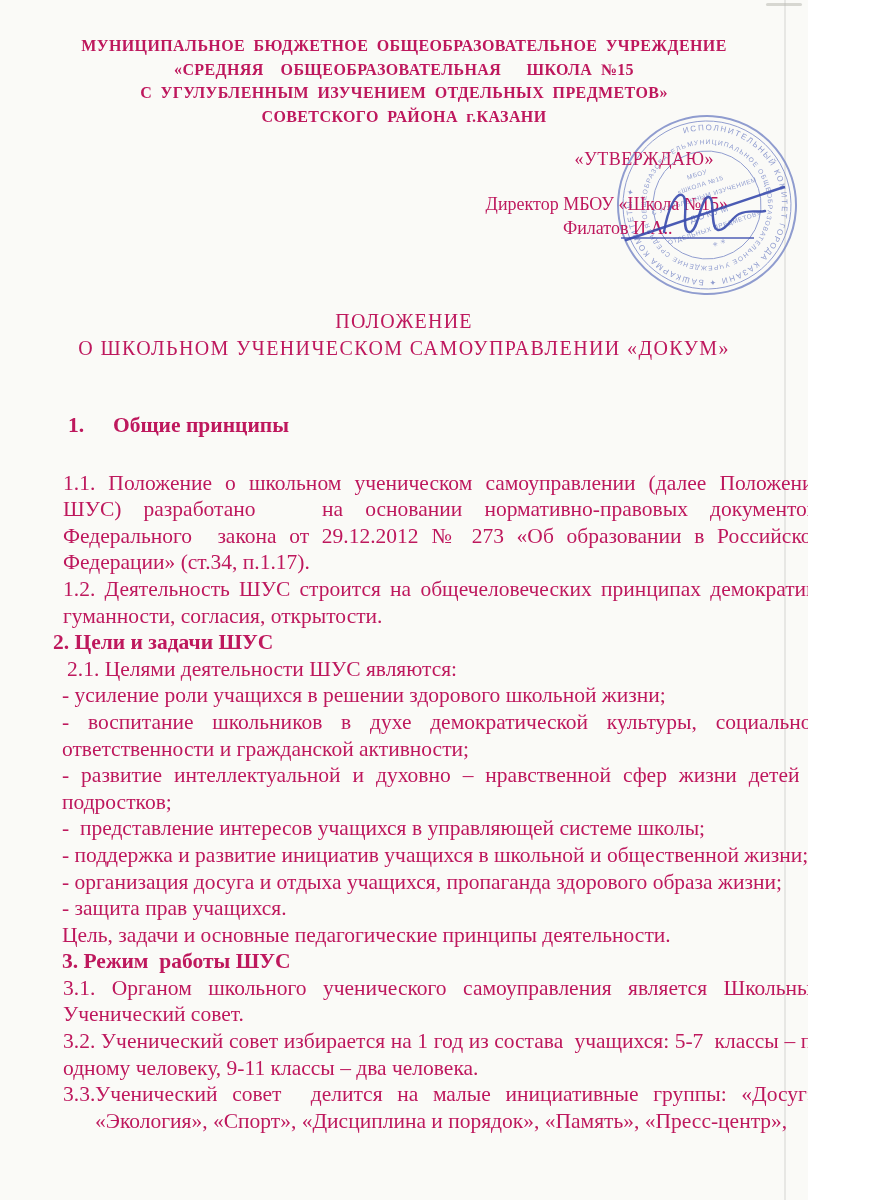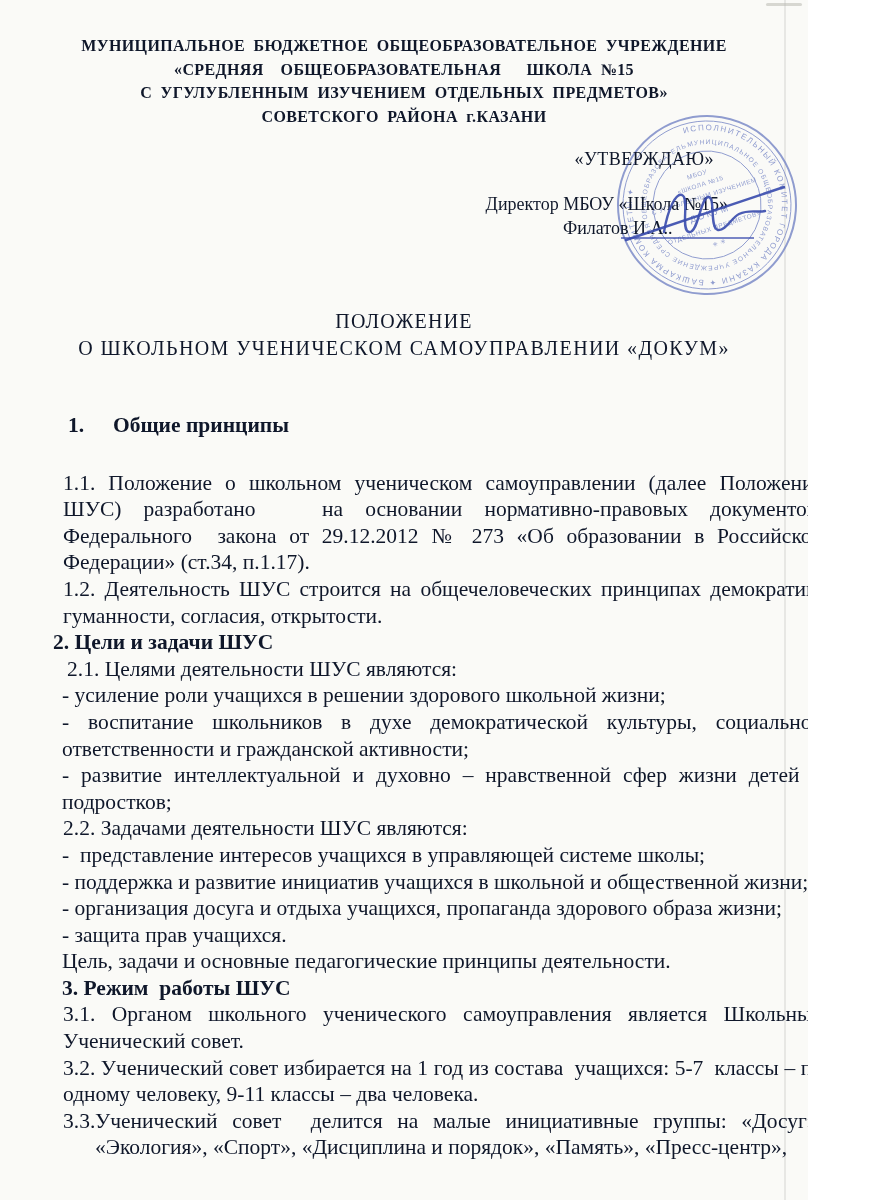--- a/index.html
+++ b/index.html
@@ -2,21 +2,21 @@
 <html><head>
 <meta charset="utf-8">
 <style>
   html, body { margin: 0; padding: 0; background: #ffffff; }
   .page {
     position: relative;
     width: 808px;
     height: 1200px;
     background: #fafaf7;
     font-family: "Liberation Serif", "DejaVu Serif", serif;
-    color: #0f172a;
+    color: #be185d;
     overflow: hidden;
   }
   
   .scan-edge {
     position: absolute; right: 22px; top: 0; bottom: 0; width: 2px;
     background: #e2e2de; opacity: .8;
   }
   .scan-smudge-1 {
     position: absolute; left: 766px; top: 3px; width: 36px; height: 3px;
     background: #b9b9b3; opacity: .55; border-radius: 2px;
@@ -143,21 +143,20 @@
         <span class="b-num" style="width: 45px;">1.</span>
         <div class="b-text">Общие принципы</div>
       </div>
       <div class="b-par" style="padding-left: 11px; margin-top: 31px;">1.1. Положение о школьном ученическом самоуправлении (далее Положение ШУС) разработано &nbsp; на основании нормативно-правовых документов: Федерального &nbsp;закона от 29.12.2012 № 273 «Об образовании в Российской Федерации» (ст.34, п.1.17).</div>
       <div class="b-par" style="padding-left: 11px;">1.2. Деятельность ШУС строится на общечеловеческих принципах демократии, гуманности, согласия, открытости.</div>
       <div class="b-par b-bold" style="padding-left: 1px;">2. Цели и задачи ШУС</div>
       <div class="b-par" style="padding-left: 15px;">2.1. Целями деятельности ШУС являются:</div>
       <div class="b-par" style="padding-left: 10px;">- усиление роли учащихся в решении здорового школьной жизни;</div>
       <div class="b-par" style="padding-left: 10px;">- воспитание школьников в духе демократической культуры, социальной ответственности и гражданской активности;</div>
       <div class="b-par" style="padding-left: 10px;">- развитие интеллектуальной и духовно – нравственной сфер жизни детей и подростков;</div>
-      <div class="b-par" style="padding-left: 11px;">2.2. Задачами деятельности ШУС являются:</div>
       <div class="b-par" style="padding-left: 10px;">- &nbsp;представление интересов учащихся в управляющей системе школы;</div>
       <div class="b-par" style="padding-left: 10px;">- поддержка и развитие инициатив учащихся в школьной и общественной жизни;</div>
       <div class="b-par" style="padding-left: 10px;">- организация досуга и отдыха учащихся, пропаганда здорового образа жизни;</div>
       <div class="b-par" style="padding-left: 10px;">- защита прав учащихся.</div>
       <div class="b-par" style="padding-left: 10px;">Цель, задачи и основные педагогические принципы деятельности.</div>
       <div class="b-par b-bold" style="padding-left: 10px;">3. Режим &nbsp;работы ШУС</div>
       <div class="b-par" style="padding-left: 11px;">3.1. Органом школьного ученического самоуправления является Школьный Ученический совет.</div>
       <div class="b-par" style="padding-left: 11px;">3.2. Ученический совет избирается на 1 год из состава &nbsp;учащихся: 5-7 &nbsp;классы – по одному человеку, 9-11 классы – два человека.</div>
       <div class="b-row" style="padding-left: 11px;">
         <span class="b-num" style="width: 32px;">3.3.</span>

